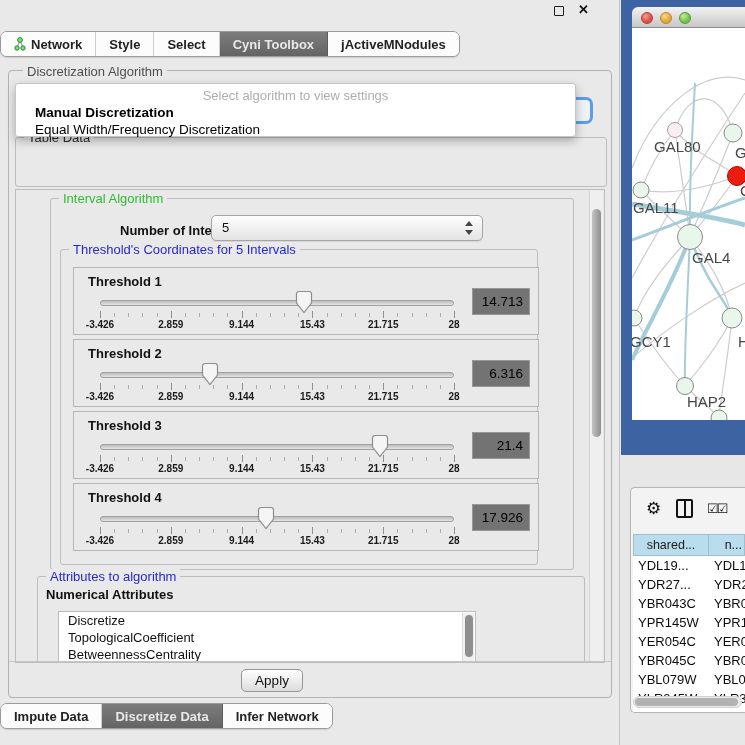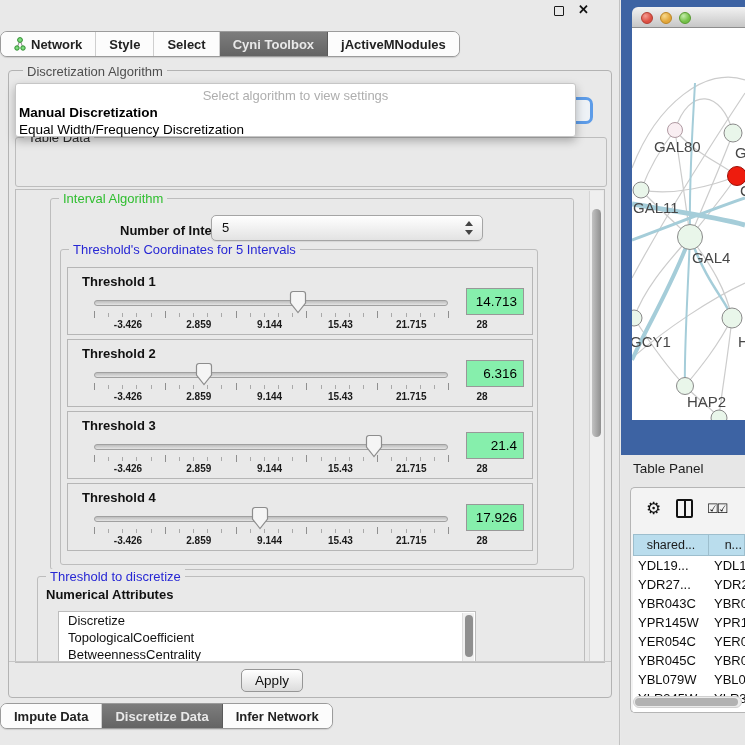--- a/index.html
+++ b/index.html
@@ -23,21 +23,21 @@
   .tab.selected { background:linear-gradient(#7d7d7d,#646464); color:#e9e9e9; border-right-color:#5a5a5a; }
 
   
   .outer-group { position:absolute; left:8px; top:70px; width:604px; height:628px; border:1px solid #b3b3b3; border-radius:4px; }
   .hidden-group-label { position:absolute; left:14px; top:-7px; background:#e9e9e9; padding:0 4px; font-size:13px; color:#4e4e4e; z-index:1; }
   .focus-sliver { position:absolute; left:558px; top:26px; width:26px; height:27px; border:3px solid var(--focus-ring,#5d9ce8); border-radius:7px; background:#eef2f6; z-index:2; }
 
   
   .dd-popup { position:absolute; left:6px; top:12px; width:561px; height:54px; background:#fff; border:1px solid #c6c6c6; border-radius:3px; box-shadow:0 4px 10px rgba(0,0,0,.28); z-index:10; padding-top:3px; }
   .dd-placeholder { text-align:center; font-size:13px; color:#aeaeae; height:17px; line-height:17px; }
-  .dd-option { font-size:13.5px; color:#000; padding-left:3px; height:17px; line-height:17px; cursor:pointer; }
+  .dd-option { font-size:13.5px; color:#000; padding-left:19px; height:17px; line-height:17px; cursor:pointer; }
   .dd-option.bold { font-weight:bold; }
 
   
   .tgroup { position:absolute; border:1px solid #bdbdbd; border-radius:3px; }
   .tgroup > .legend { position:absolute; top:-8px; left:8px; background:#e9e9e9; padding:0 4px; font-size:13px; white-space:nowrap; }
   .legend.blue { color:var(--blue-label,#2727d4); }
   .legend.green { color:var(--green-label,#2fbe2f); }
   .legend.dark { color:#2b2b2b; }
 
   
@@ -49,32 +49,32 @@
 
   
   .settings-panel { position:absolute; left:6px; top:118px; width:590px; height:474px; border:1px solid #bdbdbd; background:#e9e9e9; overflow:hidden; }
   .vscroll { position:absolute; right:1px; top:1px; width:14px; height:470px; background:#efefef; border-left:1px solid #d4d4d4; }
   .vscroll .thumb { position:absolute; left:2px; width:9px; background:linear-gradient(90deg,#c2c2c2,#8f8f8f); border-radius:5px; cursor:pointer; }
 
   .noi-label { position:absolute; left:69px; top:24px; font-size:13px; font-weight:bold; color:#111; }
   .noi-combo { left:160px; top:16px; width:272px; }
 
   
-  .th-wrap { position:absolute; left:6px; top:17px; width:388px; }
+  .th-wrap { position:absolute; left:12px; top:17px; width:388px; }
   .th-panel { position:relative; width:466px; height:68px; border:1px solid #b6b6b6; background:#e9e9e9; margin-bottom:4px; }
   .th-label { position:absolute; left:14px; top:6px; font-size:13px; font-weight:bold; color:#111; }
   .th-track { position:absolute; left:26px; top:32px; width:354px; height:6px; border:1px solid #a0a0a0; border-radius:4px; background:linear-gradient(#bdbdbd,#e4e4e4); }
   .th-thumb { position:absolute; top:22px; width:18px; height:24px; cursor:pointer; }
   .th-ticks { position:absolute; left:26px; top:43px; width:354px; height:8px; }
   .tick { position:absolute; width:1px; background:#8f8f8f; }
   .tick.minor { height:4px; top:2px; background:#a9a9a9; }
   .tick.major { height:7px; top:0; }
   .th-ticklabels { position:absolute; left:26px; top:51px; width:354px; height:12px; }
-  .th-ticklabels span { position:absolute; transform:translateX(-50%); font-size:10px; font-weight:bold; color:#1a1a1a; white-space:nowrap;margin-left:34px; }
-  .th-value { position:absolute; right:8px; top:20px; width:58px; height:27px; background:#86efac; border:1px solid #989898; font-size:13.5px; color:#000; line-height:25px; text-align:right; padding-right:6px; }
+  .th-ticklabels span { position:absolute; transform:translateX(-50%); font-size:10px; font-weight:bold; color:#1a1a1a; white-space:nowrap; }
+  .th-value { position:absolute; right:8px; top:20px; width:58px; height:27px; background:#737373; border:1px solid #989898; font-size:13.5px; color:#000; line-height:25px; text-align:right; padding-right:6px; }
 
   
   .attr-label { position:absolute; left:8px; top:10px; font-size:13px; font-weight:bold; color:#111; }
   .attr-list { position:absolute; left:20px; top:34px; width:418px; height:52px; background:#fff; border:1px solid #bdbdbd; overflow:hidden; }
   .attr-item { font-size:13px; color:#111; line-height:17px; padding-left:9px; cursor:pointer; }
   .attr-scroll { position:absolute; right:1px; top:1px; width:12px; height:50px; background:#f0f0f0; border-left:1px solid #ddd; }
   .attr-scroll .thumb { position:absolute; left:2px; top:2px; width:8px; height:42px; background:#8f8f8f; border-radius:4px; cursor:pointer; }
 
   
   .apply-row { position:absolute; left:0; bottom:0; width:100%; height:36px; border-top:1px solid #c6c6c6; }
@@ -357,21 +357,21 @@
                     <span style="left: 283.2px;">21.715</span>
                     <span style="left: 354px;">28</span>
                   </div>
                   <div class="th-value">17.926</div>
                 </div>
               </div>
           </div>
         </div>
 
         <div class="tgroup" style="left:21px; top:386px; width:548px; height:92px;">
-          <div class="legend blue">Threshold to discretize</div>
+          <div class="legend blue">Attributes to algorithm</div>
           <div class="attr-label">Numerical Attributes</div>
           <div class="attr-list" id="attr-list">
             <div class="attr-item">Discretize</div>
               <div class="attr-item">TopologicalCoefficient</div>
               <div class="attr-item">BetweennessCentrality</div>
               <div class="attr-scroll">
                 <div class="thumb"></div>
               </div>
           </div>
         </div>
@@ -452,21 +452,20 @@
           <text class="nlabel" x="1" y="185">GAL11</text>
           <text class="nlabel" x="60" y="235">GAL4</text>
           <text class="nlabel" x="-2" y="319">GCY1</text>
           <text class="nlabel" x="106" y="319">H</text>
           <text class="nlabel" x="55" y="379">HAP2</text>
         </svg>
       </div>
     </div>
 
     <div class="table-panel">
-      <div class="tp-title">Table Panel</div>
       <div class="tp-card">
         <div class="tp-toolbar">
           <div class="gear-icon">⚙</div>
           <div class="col-icon"></div>
           <div class="check-icons">☑☑</div>
         </div>
         <div class="tp-table" id="tp-table">
             <div class="tp-hrow">
               <div class="tp-hcell">shared...</div>
               <div class="tp-hcell">n...</div>

